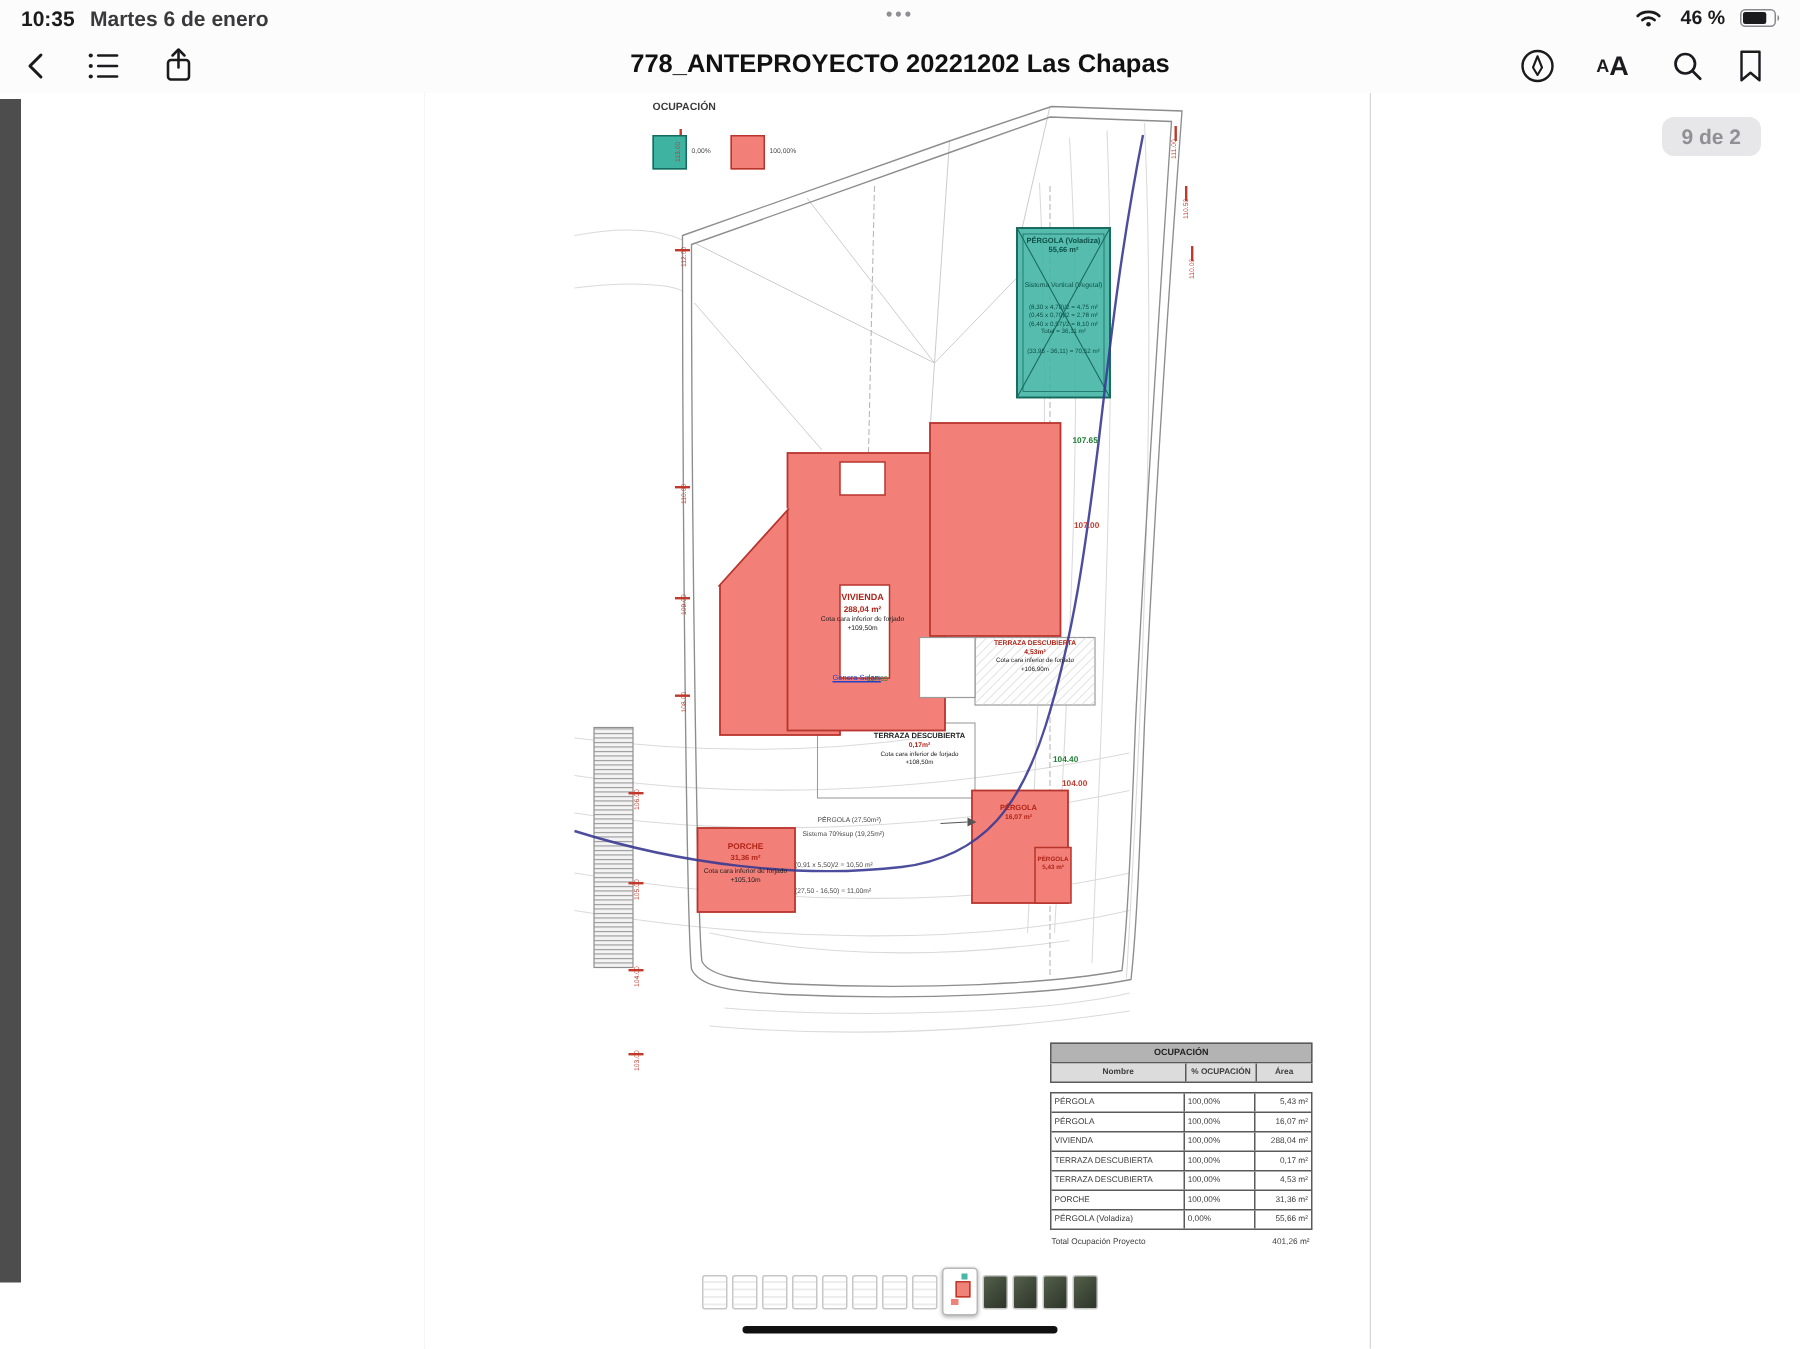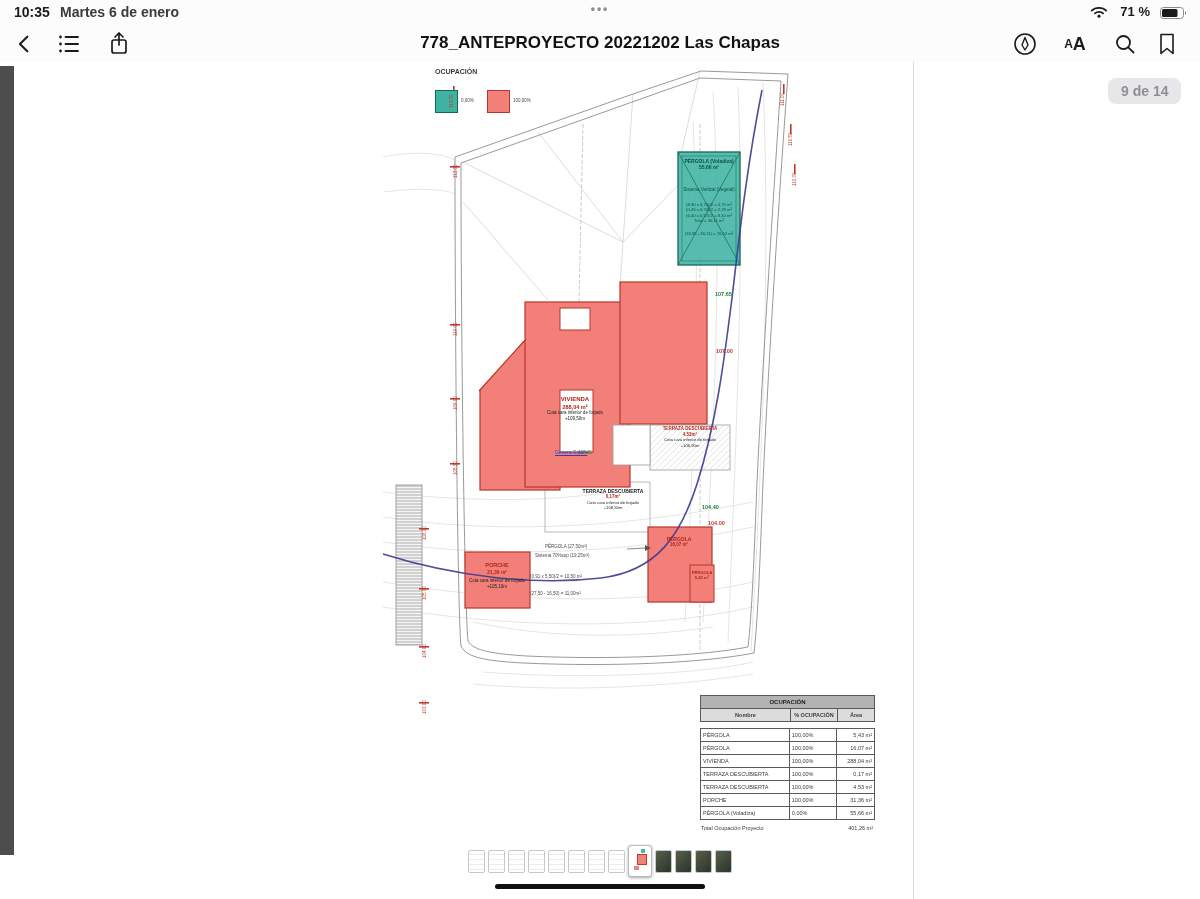--- a/index.html
+++ b/index.html
@@ -85,21 +85,21 @@
   <span class="sb-time">10:35</span>
   <span class="sb-date">Martes 6 de enero</span>
   <span class="sb-dots">•••</span>
   <span class="sb-wifi icon">
     <svg width="18" height="14" viewBox="0 0 20 14">
       <path d="M2,5.5 C6,1.5 14,1.5 18,5.5" fill="none" stroke="#1b1b1d" stroke-width="2" stroke-linecap="round"></path>
       <path d="M5.5,8.5 C8,6.2 12,6.2 14.5,8.5" fill="none" stroke="#1b1b1d" stroke-width="2" stroke-linecap="round"></path>
       <circle cx="10" cy="11.6" r="1.7" fill="#1b1b1d"></circle>
     </svg>
   </span>
-  <span class="sb-batt-label">71 %</span>
+  <span class="sb-batt-label">46 %</span>
   <span class="sb-batt icon">
     <svg width="28" height="13" viewBox="0 0 28 13">
       <rect x="0.5" y="0.5" width="23" height="11" rx="3" fill="none" stroke="#8a8a8e" stroke-width="1"></rect>
       <rect x="2" y="2" width="15.5" height="8" rx="1.5" fill="#1b1b1d"></rect>
       <path d="M25,4 C26.5,4.6 26.5,7.4 25,8 Z" fill="#8a8a8e"></path>
     </svg>
   </span>
 </div>
 
 <div class="toolbar">
@@ -148,21 +148,21 @@
     </svg>
   </span>
 </div>
 
 <div class="content">
   <div class="edge-strip" style="top:4px;"></div>
   <div class="page-rule-l" style="top:0;"></div>
   <div class="page-rule-r" style="top:0;"></div>
 </div>
 
-<div class="page-badge">9 de 14</div>
+<div class="page-badge">9 de 2</div>
 
 <div class="page">
   <svg width="630" height="837" viewBox="0 0 630 837">
     <defs>
       <pattern id="hatchH" width="4" height="3" patternUnits="userSpaceOnUse">
         <rect width="4" height="3" fill="#f4f4f4"></rect>
         <line x1="0" y1="1" x2="4" y2="1" stroke="#8f8f8f" stroke-width="0.7"></line>
       </pattern>
       <pattern id="hatchD" width="6" height="6" patternUnits="userSpaceOnUse">
         <line x1="0" y1="6" x2="6" y2="0" stroke="#d2d2d2" stroke-width="0.6"></line>

